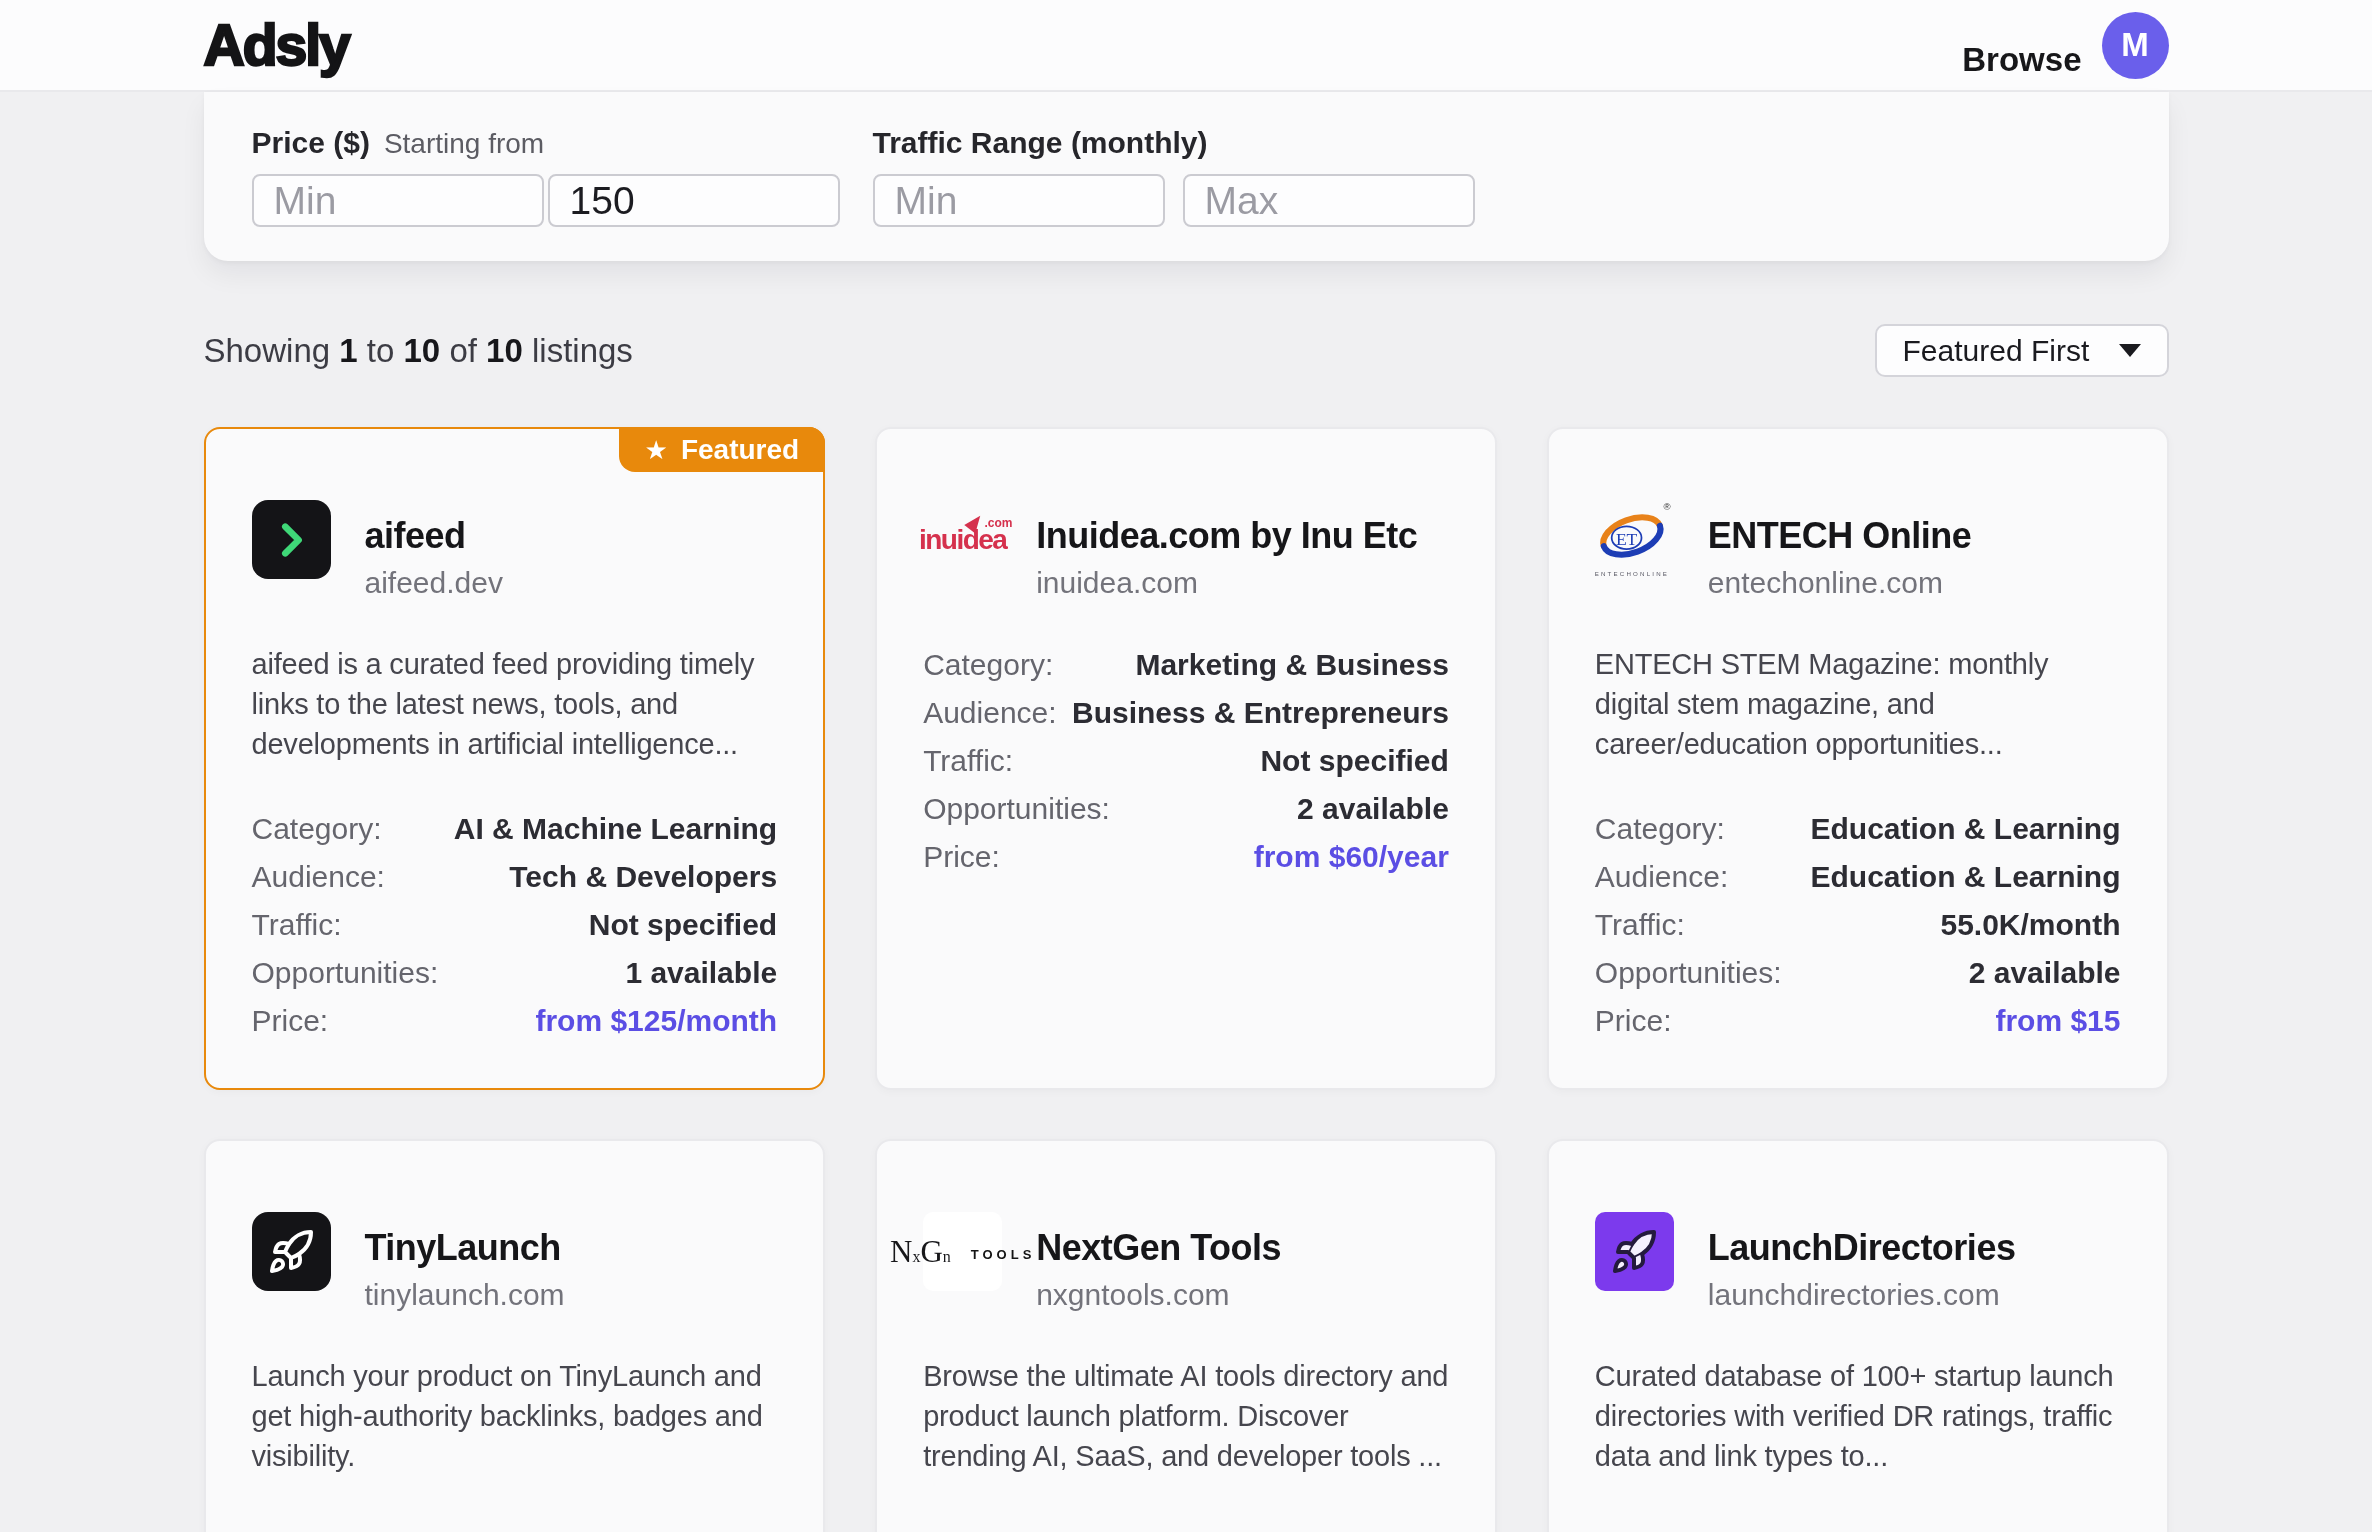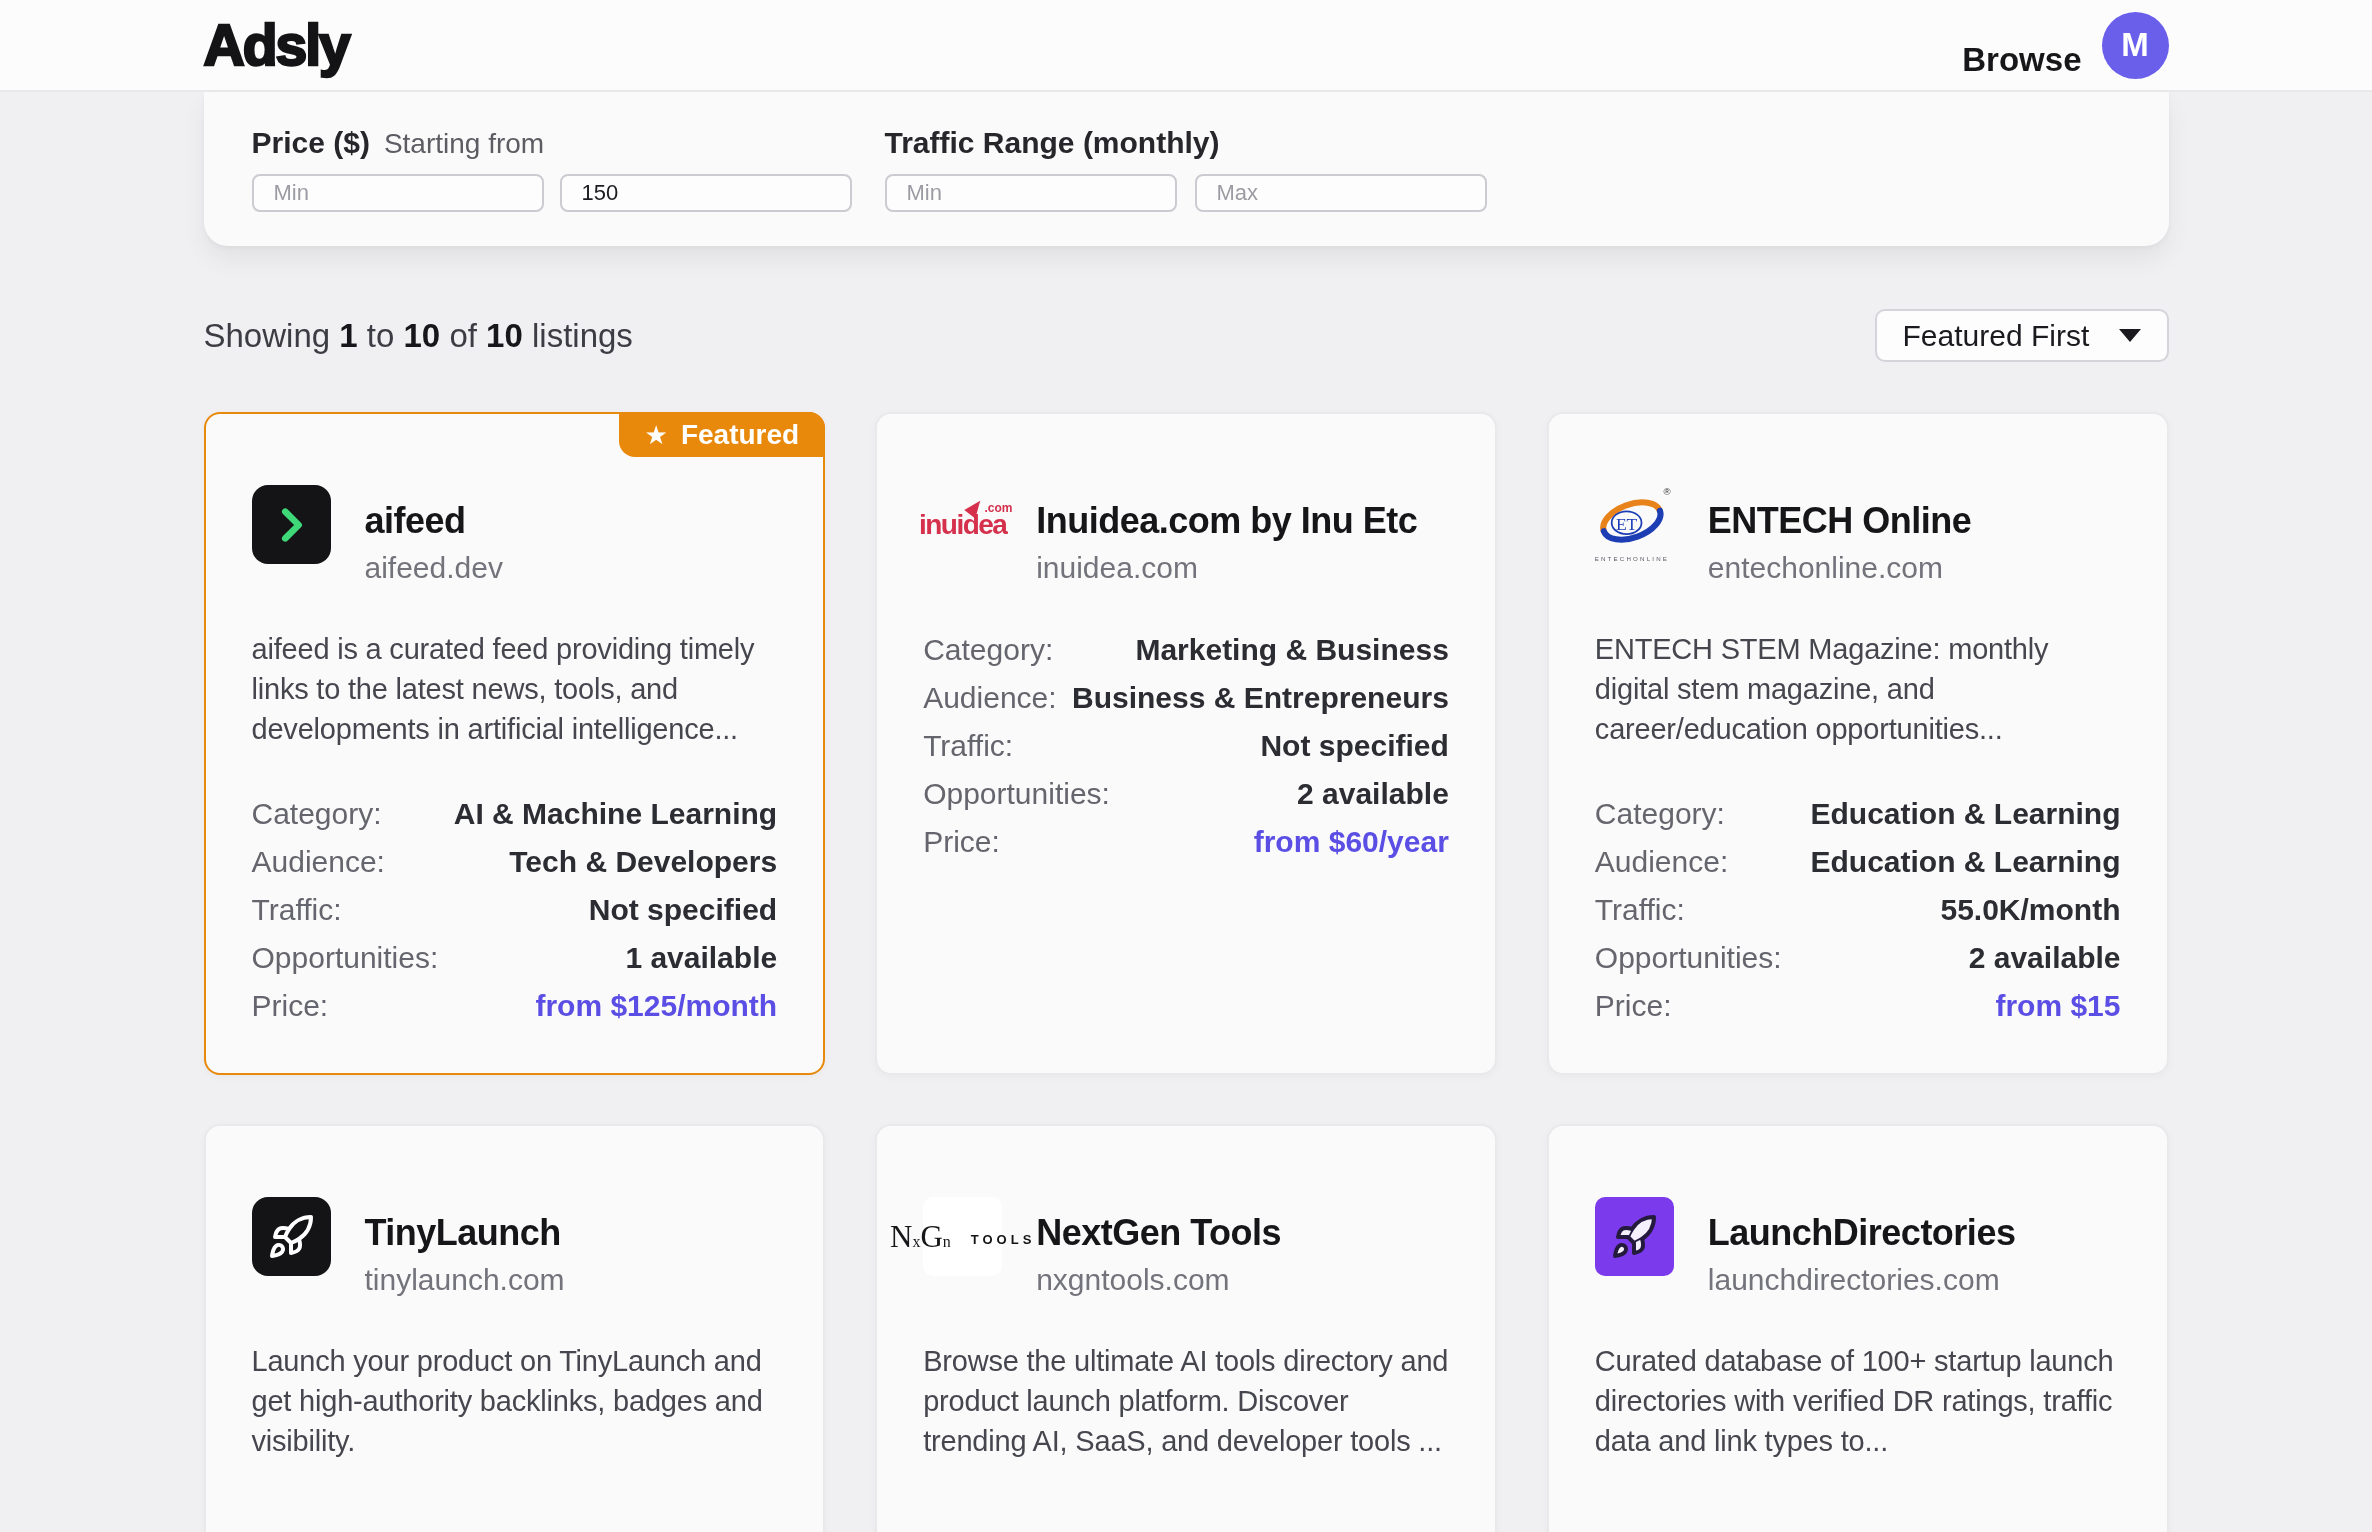--- a/index.html
+++ b/index.html
@@ -33,26 +33,26 @@
     background:#fafafb; border-radius:0 0 24px 24px;
     box-shadow:0 14px 26px rgba(25,25,40,.06), 0 2px 5px rgba(0,0,0,.04);
     padding:34px 48px;
   }
   .f-groups { display:flex; gap:33px; }
   .f-label-row { display:flex; align-items:baseline; margin-bottom:14px; }
   .f-label { font-size:30px; font-weight:600; color:#26262b; }
   .f-sublabel { font-size:28px; color:#5c5c63; margin-left:14px; }
   .f-inputs { display:flex; }
   .f-input {
-    width:292px; height:38px; background:#fdfdfe; border:2px solid #cbcbd1;
-    border-radius:8px; font-size:22px; color:#1c1c21; padding:0 20px;
+    width:292px; height:53px; background:#fdfdfe; border:2px solid #cbcbd1;
+    border-radius:8px; font-size:39px; color:#1c1c21; padding:0 20px;
     font-family:inherit; outline:none;
   }
   .f-input::placeholder { color:#9b9ba3; }
-  .g-price .f-input + .f-input { margin-left:16px; }
+  .g-price .f-input + .f-input { margin-left:4px; }
   .g-traffic .f-input + .f-input { margin-left:18px; }
   .f-actions { display:flex; align-items:center; margin-top:44px; }
   .apply-btn {
     display:inline-flex; align-items:center; gap:18px; height:69px; padding:0 36px;
     background:#5b4ee4; border:none; border-radius:10px; cursor:pointer;
     color:#fff; font-size:31px; font-weight:700; font-family:inherit;
     box-shadow:0 10px 20px rgba(91,78,228,.32);
   }
   .clear-btn {
     margin-left:58px; background:none; border:none; cursor:pointer;

